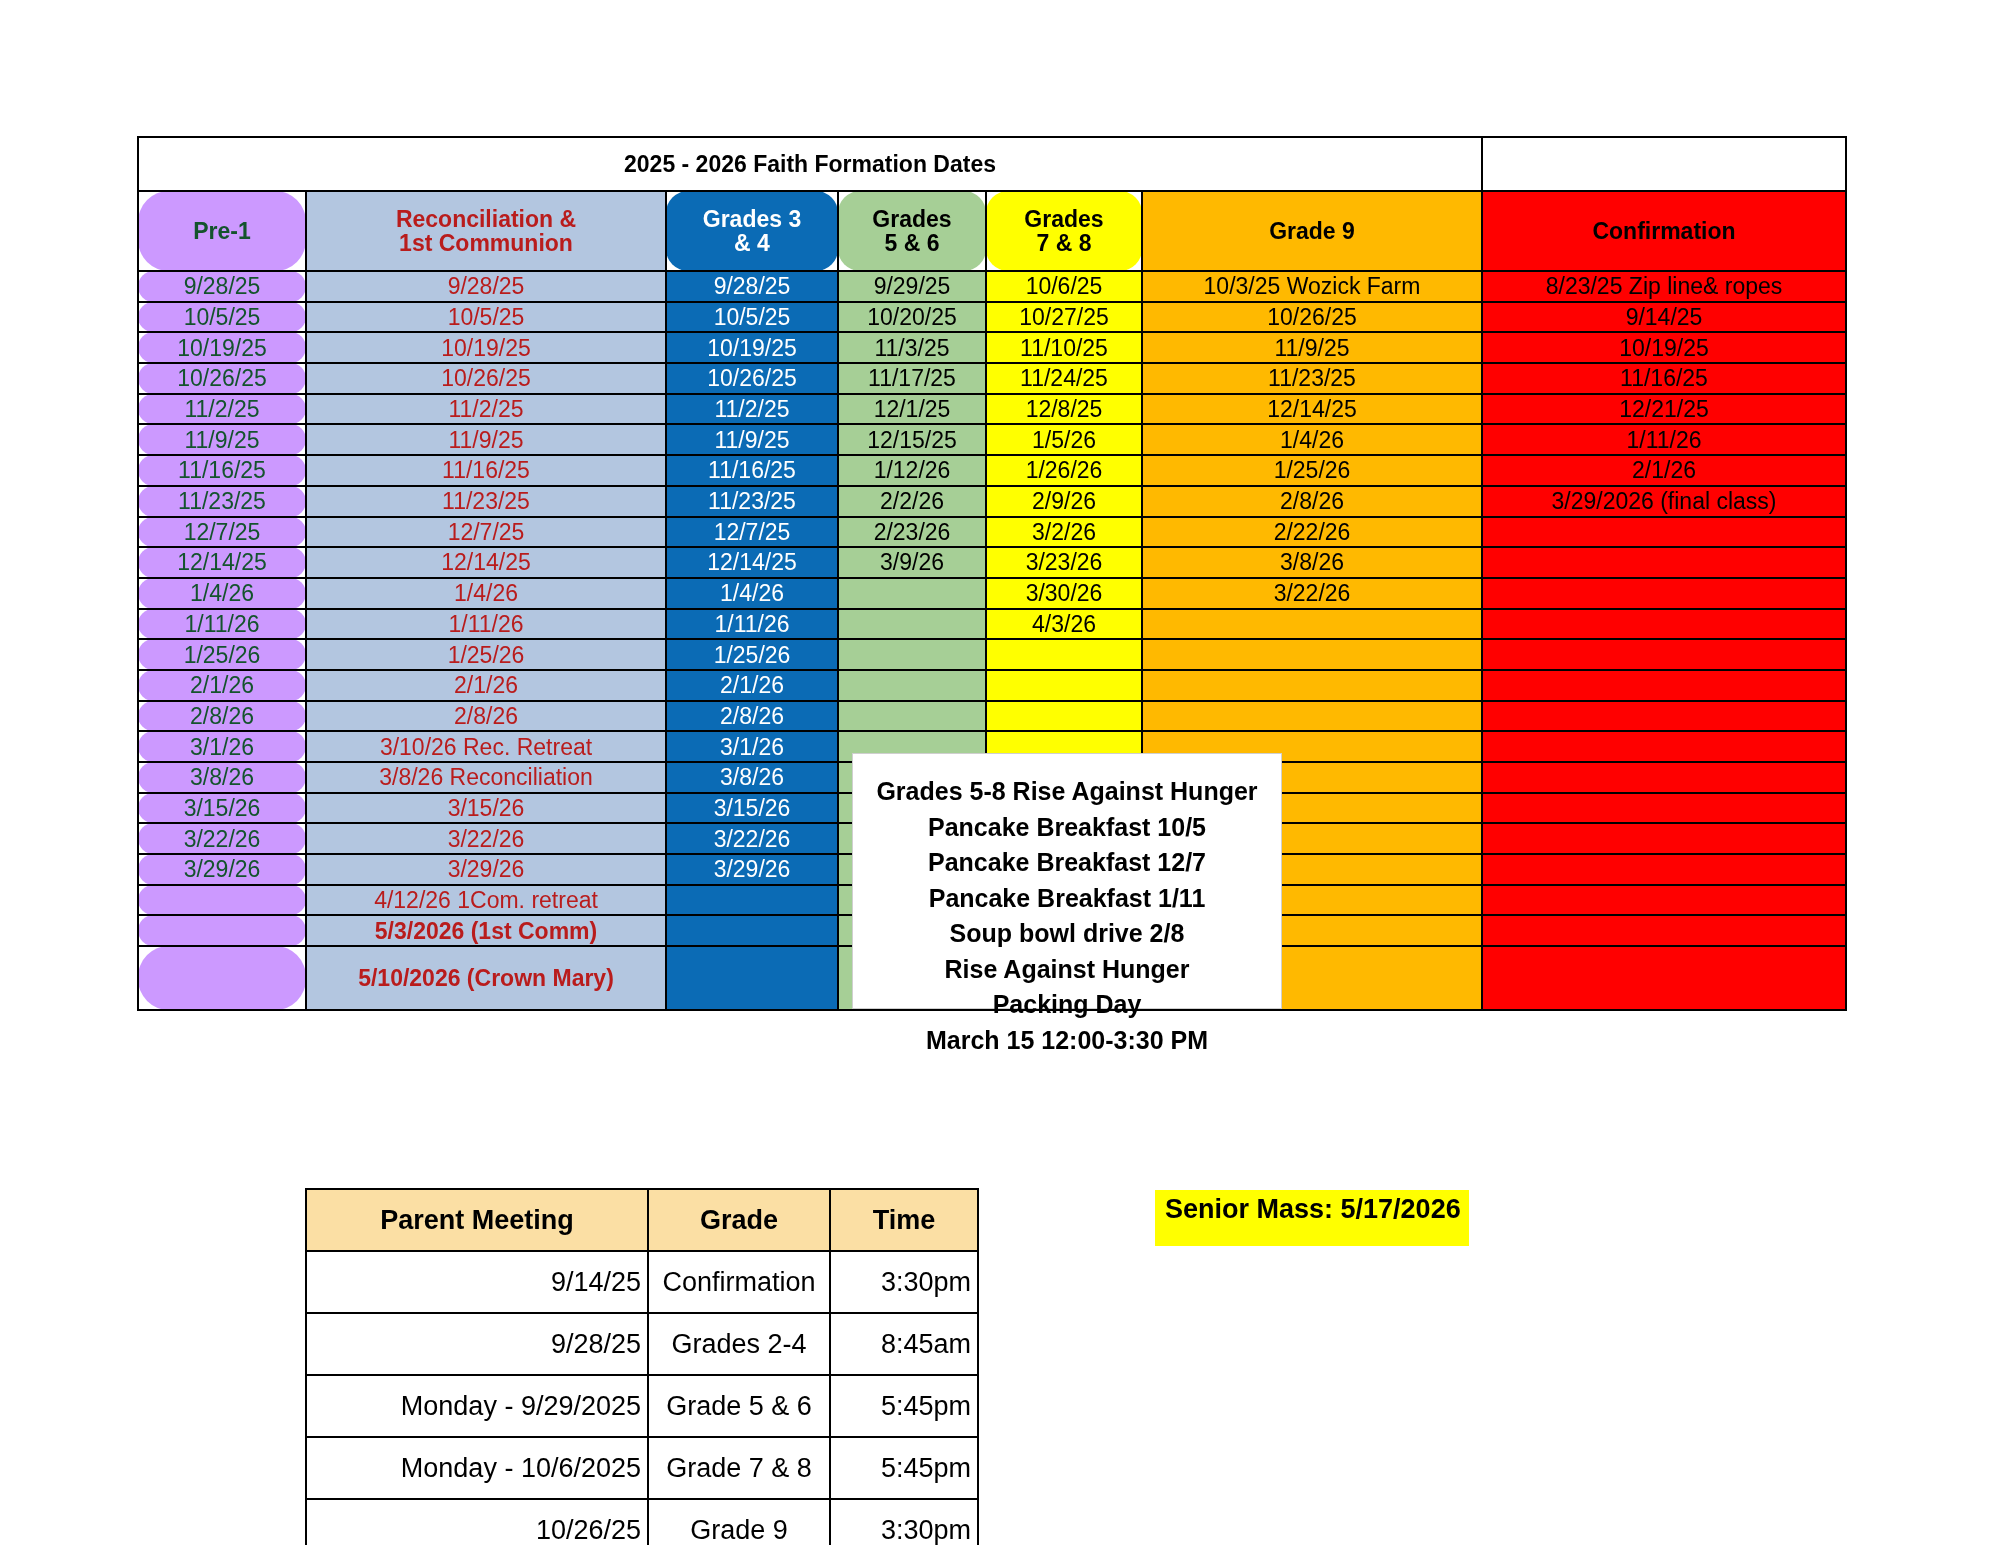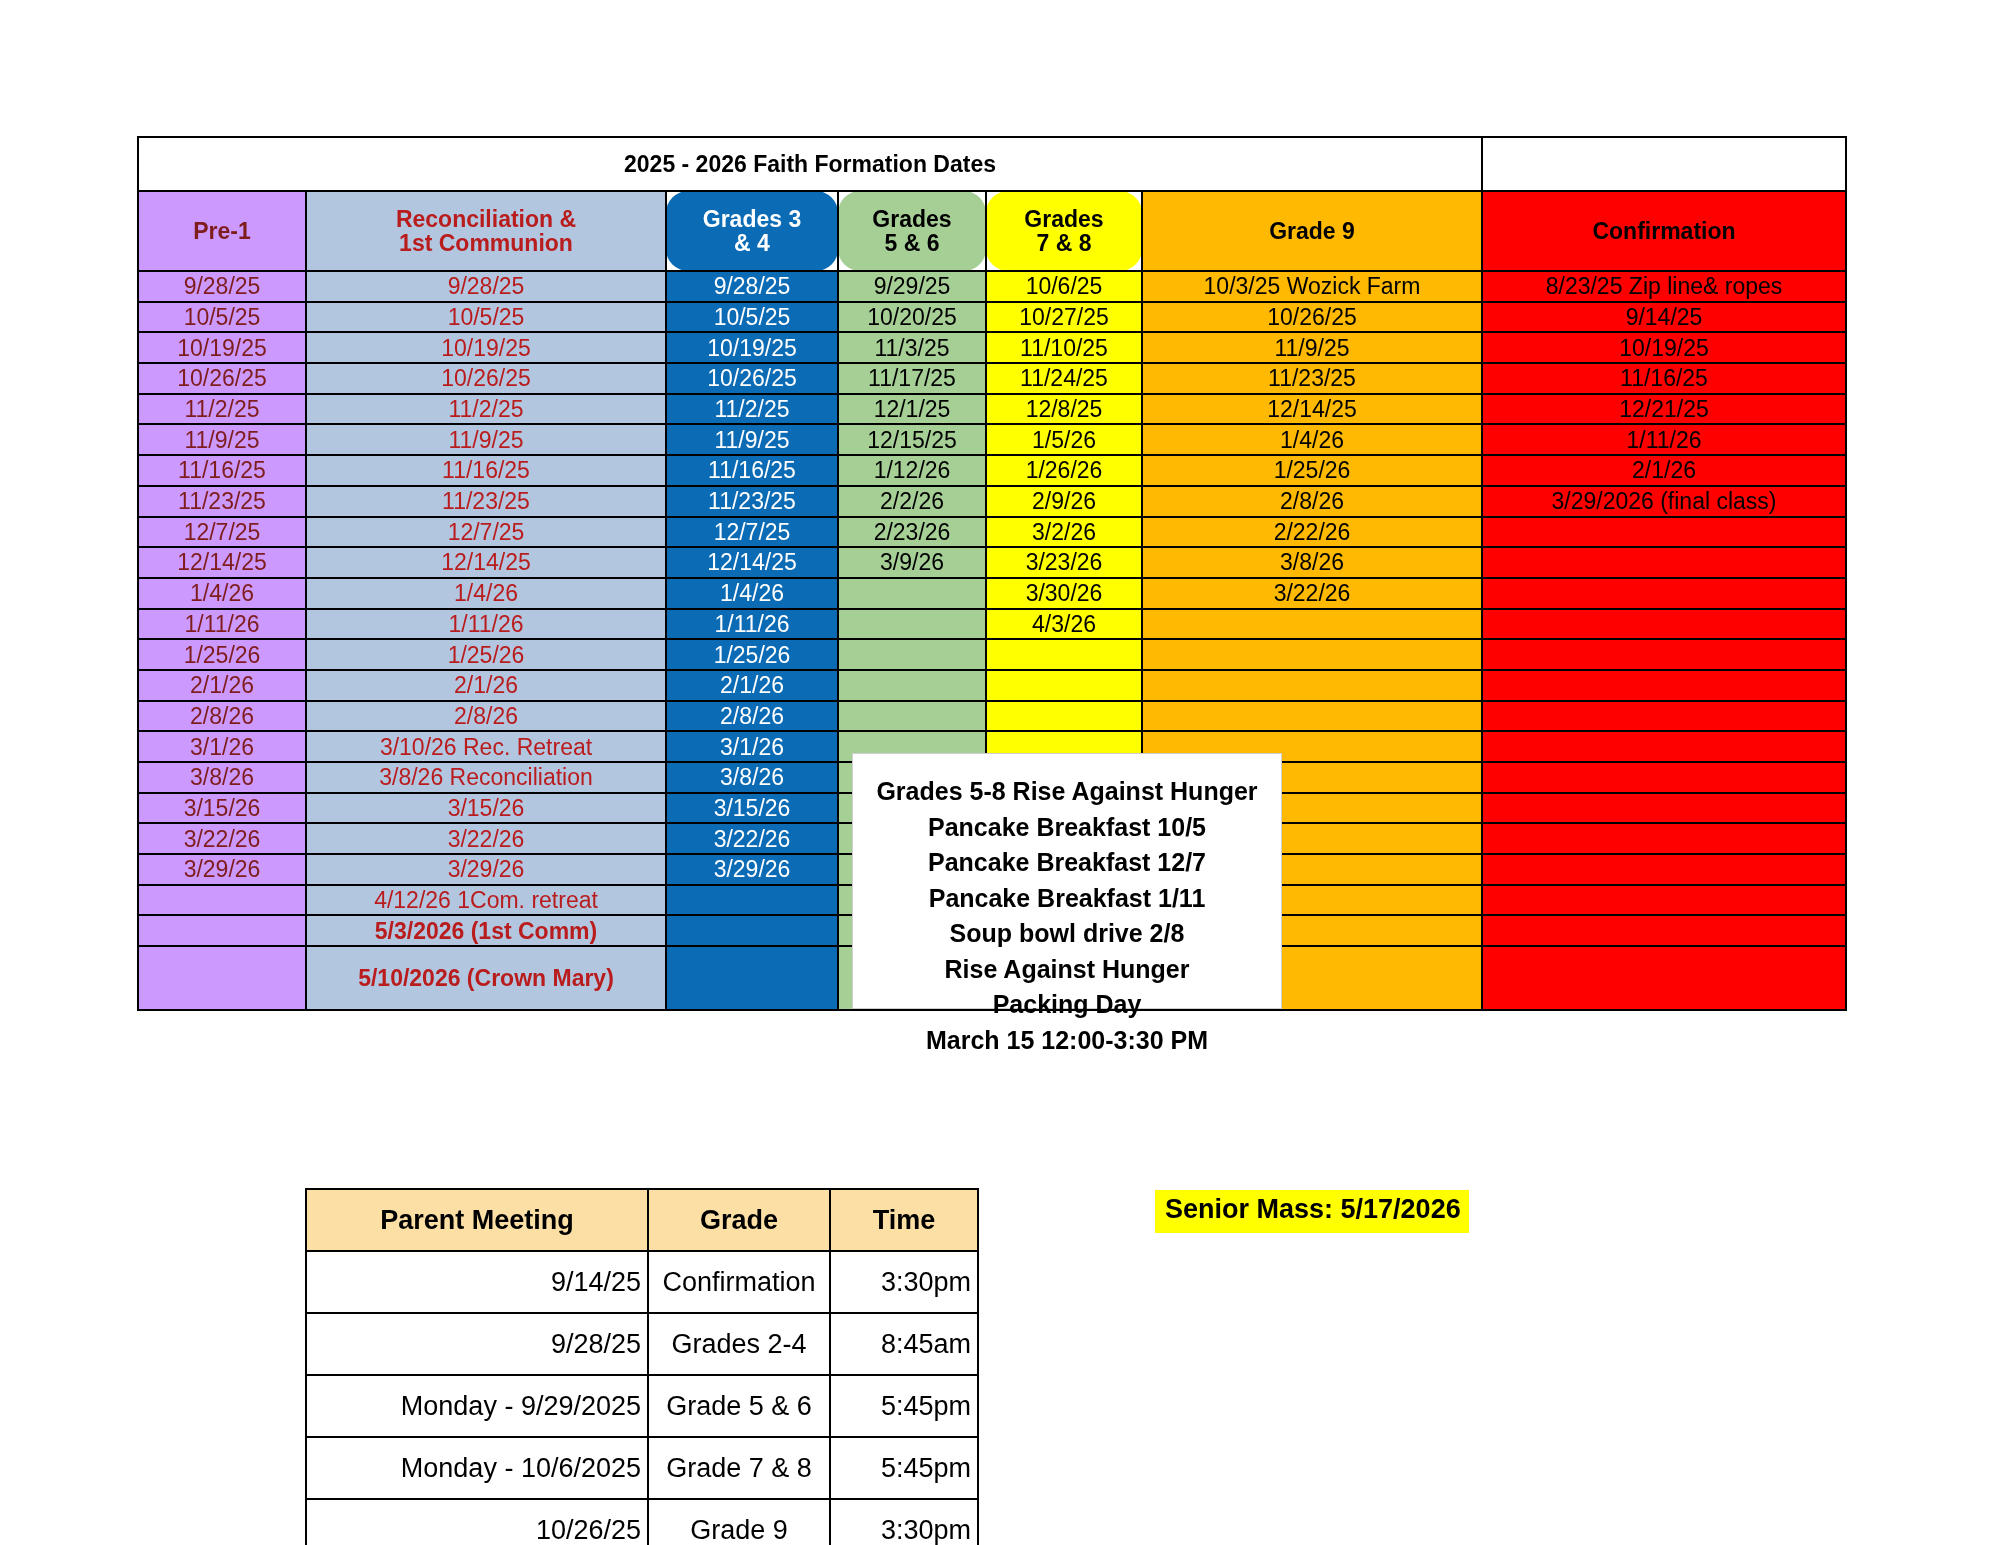--- a/index.html
+++ b/index.html
@@ -54,21 +54,21 @@
 
   .hdr {
     font-weight: bold;
     height: 78px;
     font-size: 32px;
     white-space: normal;
   }
   .hdr-small { font-size: 30px; border-radius: 22px; }
 
   
-  .c-pre1      { background: #cc99ff; color: #7f1d1d; }
+  .c-pre1      { background: #cc99ff; color: #14532d; border-radius: 31px; }
   .c-recon     { background: #b3c6e0; color: #b91c1c; }
   .c-g34       { background: #0b6bb5; color: #ffffff; }
   .c-g56       { background: #a6cf96; color: #000; }
   .c-g78       { background: #ffff00; color: #000; }
   .c-g9        { background: #ffb900; color: #000; }
   .c-conf      { background: #ff0000; color: #000; }
 
   .row-cell { height: 28.7px; }
   .bold { font-weight: bold; }
   .tall { height: 62px; }
@@ -129,21 +129,21 @@
 
   
   .senior-mass {
     position: absolute;
     left: 1148px;
     top: 1190px;
     background: #ffff00;
     color: #000000;
     font-weight: bold;
     font-size: 27px;
-    padding: 4px 8px 8px 10px;
+    padding: 4px 8px 21px 10px;
     white-space: nowrap;
     z-index: 25;
   }
 </style>
 </head>
 <body>
 
 <div id="sheet">
 
   <table class="main-table">

